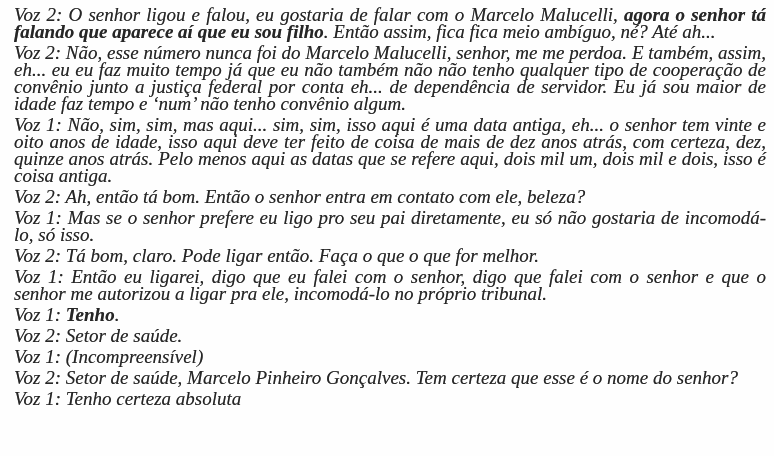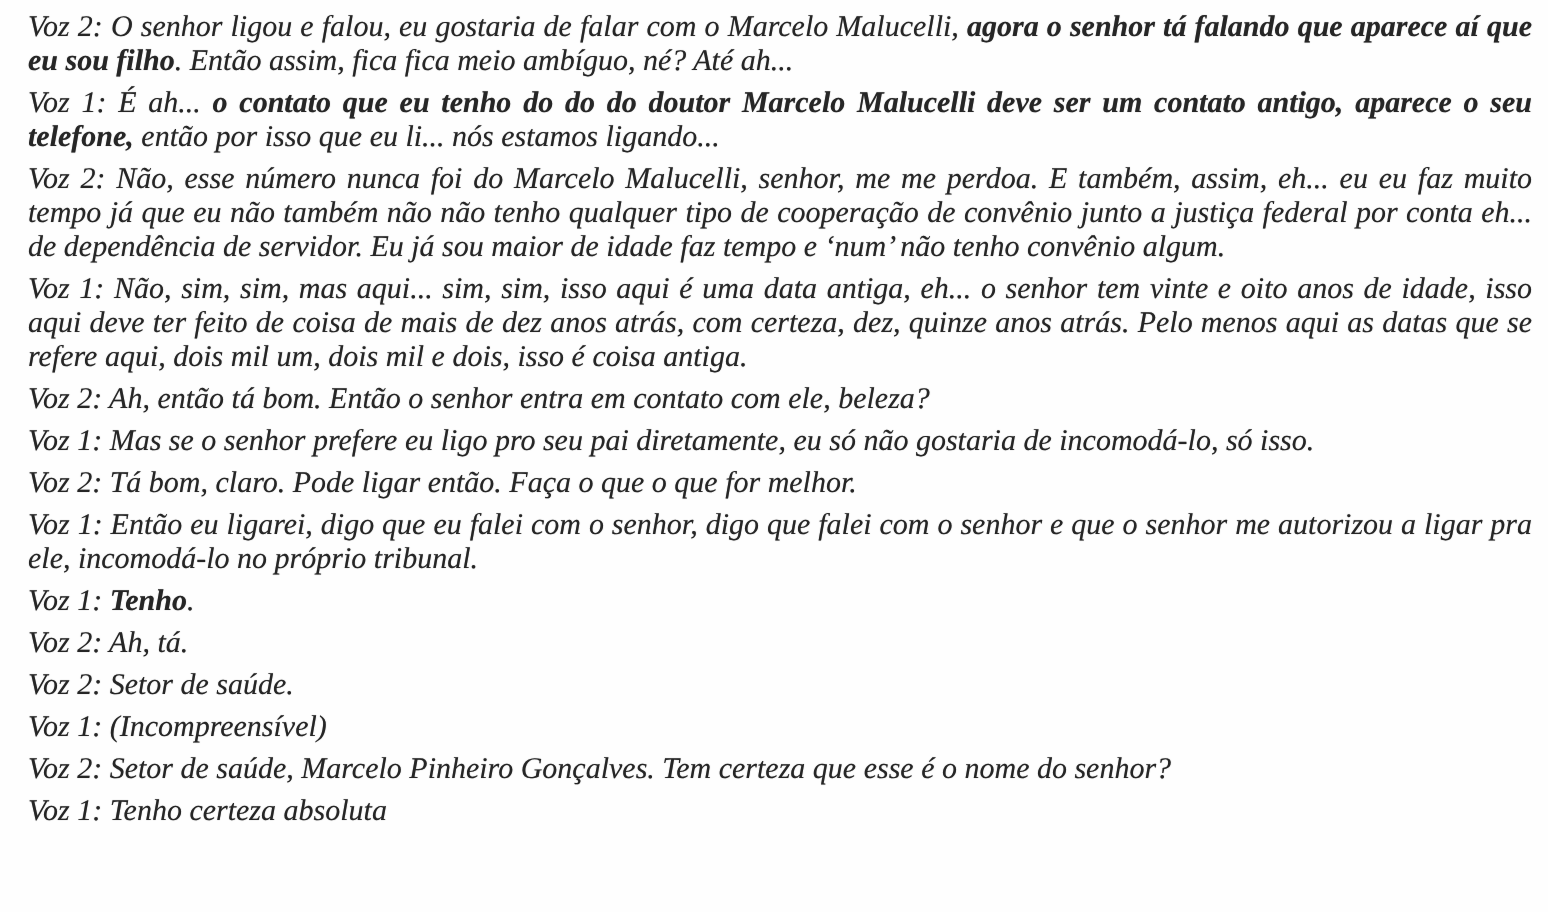--- a/index.html
+++ b/index.html
@@ -6,45 +6,43 @@
   .page {
     position: relative;
     width: 774px;
     height: 456px;
     box-sizing: border-box;
     background: #fefefe;
     padding: 6px 8px 0 14px;
     overflow: hidden;
     font-family: "Liberation Serif", "DejaVu Serif", serif;
     font-style: italic;
-    font-size: 15px;
+    font-size: 19px;
     line-height: 17px;
     color: #262626;
     text-shadow: 0 0 0.5px rgba(50,50,50,0.55);
   }
   .para {
     margin: 0 0 4px 0;
     text-align: justify;
   }
   .seg { font-weight: 400; }
   .seg.bold { font-weight: 700; }
 </style>
 </head>
 <body>
 
 <div class="page">
   <div id="transcript">
       <p class="para"><span class="seg">Voz 2: O senhor ligou e falou, eu gostaria de falar com o Marcelo Malucelli, </span><span class="seg bold">agora o senhor tá falando que aparece aí que eu sou filho</span><span class="seg">. Então assim, fica fica meio ambíguo, né? Até ah...</span></p>
-      <p class="para"><span class="seg">Voz 1: É ah... </span><span class="seg bold">o contato que eu tenho do do do doutor Marcelo Malucelli deve ser um contato antigo, aparece o seu telefone,</span><span class="seg"> então por isso que eu li... nós estamos ligando...</span></p>
       <p class="para"><span class="seg">Voz 2: Não, esse número nunca foi do Marcelo Malucelli, senhor, me me perdoa. E também, assim, eh... eu eu faz muito tempo já que eu não também não não tenho qualquer tipo de cooperação de convênio junto a justiça federal por conta eh... de dependência de servidor. Eu já sou maior de idade faz tempo e ‘num’ não tenho convênio algum.</span></p>
       <p class="para"><span class="seg">Voz 1: Não, sim, sim, mas aqui... sim, sim, isso aqui é uma data antiga, eh... o senhor tem vinte e oito anos de idade, isso aqui deve ter feito de coisa de mais de dez anos atrás, com certeza, dez, quinze anos atrás. Pelo menos aqui as datas que se refere aqui, dois mil um, dois mil e dois, isso é coisa antiga.</span></p>
       <p class="para"><span class="seg">Voz 2: Ah, então tá bom. Então o senhor entra em contato com ele, beleza?</span></p>
       <p class="para"><span class="seg">Voz 1: Mas se o senhor prefere eu ligo pro seu pai diretamente, eu só não gostaria de incomodá-lo, só isso.</span></p>
       <p class="para"><span class="seg">Voz 2: Tá bom, claro. Pode ligar então. Faça o que o que for melhor.</span></p>
       <p class="para"><span class="seg">Voz 1: Então eu ligarei, digo que eu falei com o senhor, digo que falei com o senhor e que o senhor me autorizou a ligar pra ele, incomodá-lo no próprio tribunal.</span></p>
       <p class="para"><span class="seg">Voz 1: </span><span class="seg bold">Tenho</span><span class="seg">.</span></p>
-      <p class="para"><span class="seg">Voz 2: Ah, tá.</span></p>
       <p class="para"><span class="seg">Voz 2: Setor de saúde.</span></p>
       <p class="para"><span class="seg">Voz 1: (Incompreensível)</span></p>
       <p class="para"><span class="seg">Voz 2: Setor de saúde, Marcelo Pinheiro Gonçalves. Tem certeza que esse é o nome do senhor?</span></p>
       <p class="para"><span class="seg">Voz 1: Tenho certeza absoluta</span></p>
     </div>
 </div>
 
 </body></html>

